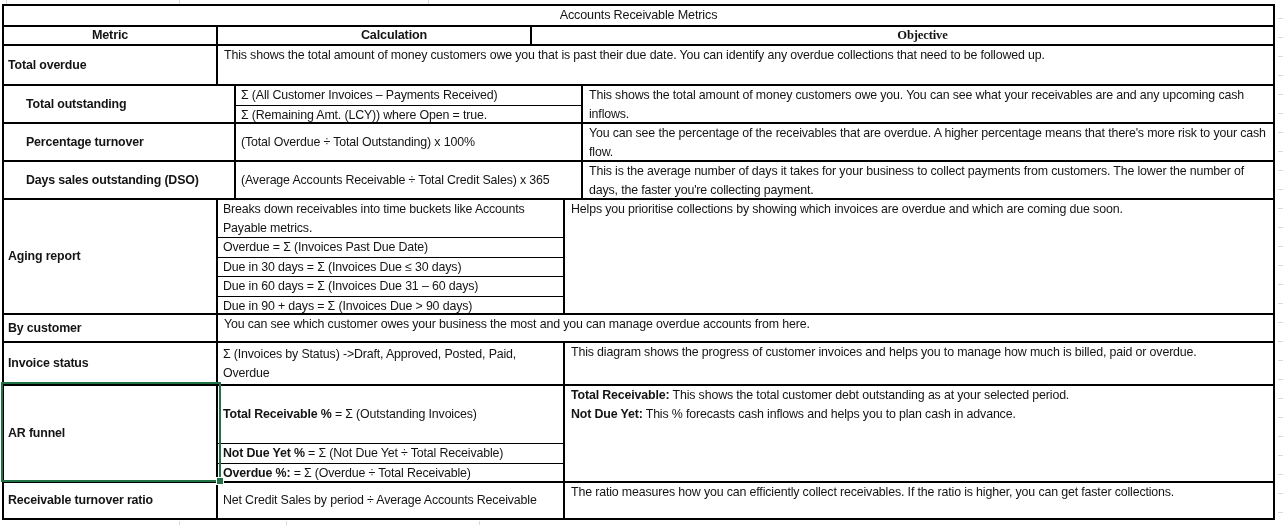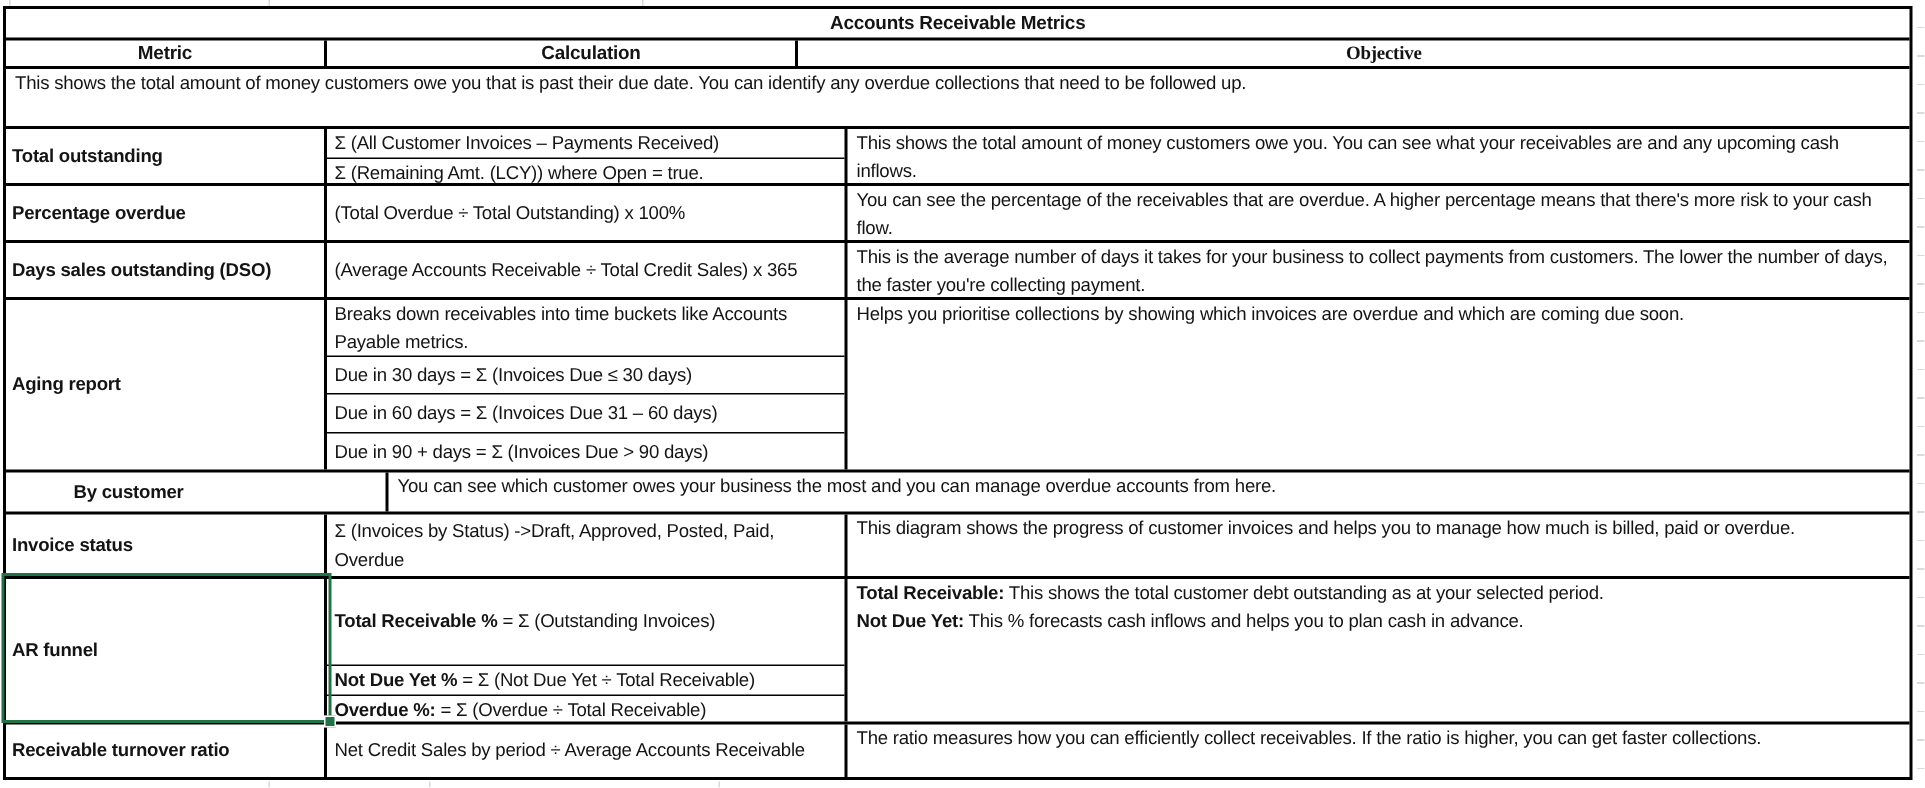--- a/index.html
+++ b/index.html
@@ -13,41 +13,41 @@
   .gl-right-strip{
     position:absolute;left:1278px;top:0;width:5px;height:525px;
     background:repeating-linear-gradient(to bottom,#ffffff 0 18px,#d9d9d9 18px 19px);
   }
   
   .ar-table{
     position:absolute;left:2px;top:4px;width:1273px;box-sizing:border-box;
     border:2px solid #000;background:#fff;
   }
   .trow{box-sizing:border-box;}
-  .title-row{height:19px;line-height:18px;text-align:center;font-weight:bold;font-size:12.6px;}
+  .title-row{height:19px;line-height:18px;text-align:center;font-weight:normal;font-size:12.6px;}
   .header-row{height:19px;border-top:2px solid #000;display:flex;gap:40px;}
   .header-row .hcell{
     box-sizing:border-box;line-height:16px;text-align:center;font-weight:bold;font-size:12.6px;
   }
   .band{display:flex;border-top:2px solid #000;box-sizing:border-box;}
   .cell{box-sizing:border-box;font-size:12.4px;line-height:18.5px;}
   .metric{
     width:214px;border-right:2px solid #000;font-weight:bold;
     display:flex;align-items:center;padding:0 4px;flex:none;
   }
   .calc-col{width:345px;border-right:2px solid #000;display:flex;flex-direction:column;flex:none;}
   .calc-sub{flex:1;display:flex;align-items:center;padding:0 5px;box-sizing:border-box;}
   .calc-sub + .calc-sub{border-top:1px solid #000;}
   .calc-sub.fixed37{flex:none;height:37px;}
   .calc-sub.fixed57{flex:none;height:57px;}
   .objective{flex:1;display:flex;padding:0 6px;}
   .objective .txt, .calc-sub .txt{display:block;}
   b{font-weight:bold;}
   
-  .h40{height:40px;}.h38{height:38px;}.h115{height:115px;}.h28{height:28px;padding-left:41px;}
+  .h40{height:40px;}.h38{height:38px;padding-left:18px;}.h115{height:115px;}.h28{height:28px;}
   .h43{height:43px;}.h97{height:97px;}.h37{height:37px;}
   
   .selection{
     position:absolute;left:1px;top:382px;width:220px;height:100px;
     border:2px solid #217346;box-sizing:border-box;pointer-events:none;
   }
   .sel-handle{
     position:absolute;left:216px;top:477px;width:8px;height:8px;
     background:#217346;border:1px solid #fff;box-sizing:border-box;
   }
@@ -69,20 +69,21 @@
     <span>Accounts Receivable Metrics</span>
   </div>
 
   <div class="trow header-row">
     <div class="hcell" style="width:214px;border-right:2px solid #000;">Metric</div>
     <div class="hcell" style="width:274px;border-right:2px solid #000;">Calculation</div>
     <div class="hcell" style="flex:1;font-family:Liberation Serif, serif;">Objective</div>
   </div>
 
   <div class="band h40">
+    <div class="cell metric">Total overdue</div>
     <div class="cell objective">
         <span class="txt">This shows the total amount of money customers owe you that is past their due date. You can identify any overdue collections that need to be followed up.</span>
       </div>
   </div>
 
   <div class="band h38">
     <div class="cell metric">Total outstanding</div>
     <div class="calc-col">
       <div class="cell calc-sub">
           <span class="txt">Σ (All Customer Invoices – Payments Received)</span>
@@ -90,21 +91,21 @@
       <div class="cell calc-sub">
           <span class="txt">Σ (Remaining Amt. (LCY)) where Open = true.</span>
         </div>
     </div>
     <div class="cell objective">
         <span class="txt">This shows the total amount of money customers owe you. You can see what your receivables are and any upcoming cash inflows.</span>
       </div>
   </div>
 
   <div class="band h38">
-    <div class="cell metric">Percentage overdue</div>
+    <div class="cell metric">Percentage turnover</div>
     <div class="calc-col">
       <div class="cell calc-sub">
           <span class="txt">(Total Overdue ÷ Total Outstanding) x 100%</span>
         </div>
     </div>
     <div class="cell objective">
         <span class="txt">You can see the percentage of the receivables that are overdue. A higher percentage means that there's more risk to your cash flow.</span>
       </div>
   </div>
 
@@ -118,20 +119,23 @@
     <div class="cell objective">
         <span class="txt">This is the average number of days it takes for your business to collect payments from customers. The lower the number of days, the faster you're collecting payment.</span>
       </div>
   </div>
 
   <div class="band h115">
     <div class="cell metric">Aging report</div>
     <div class="calc-col">
       <div class="cell calc-sub fixed37">
           <span class="txt">Breaks down receivables into time buckets like Accounts Payable metrics.</span>
+        </div>
+      <div class="cell calc-sub">
+          <span class="txt">Overdue = Σ (Invoices Past Due Date)</span>
         </div>
       <div class="cell calc-sub">
           <span class="txt">Due in 30 days = Σ (Invoices Due ≤ 30 days)</span>
         </div>
       <div class="cell calc-sub">
           <span class="txt">Due in 60 days = Σ (Invoices Due 31 – 60 days)</span>
         </div>
       <div class="cell calc-sub">
           <span class="txt">Due in 90 + days = Σ (Invoices Due &gt; 90 days)</span>
         </div>

